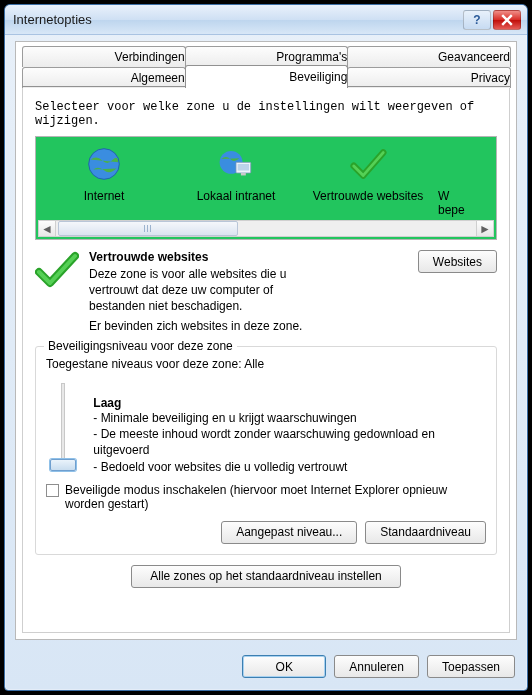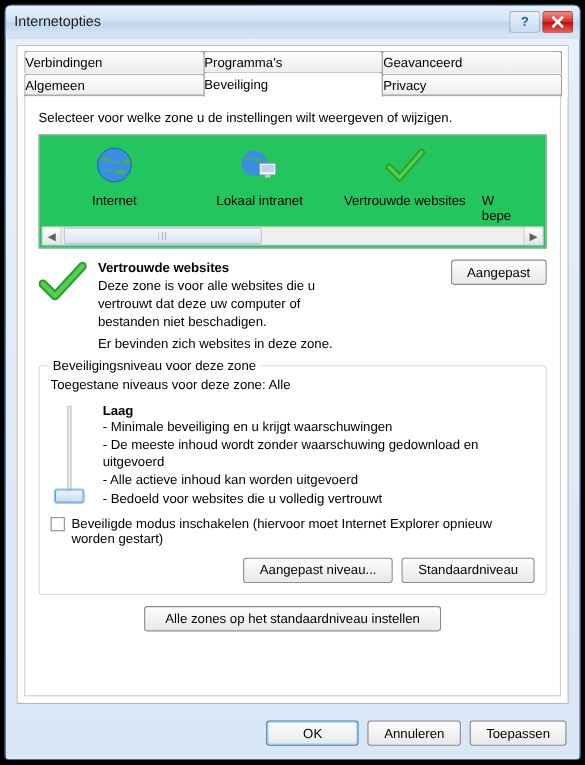--- a/index.html
+++ b/index.html
@@ -70,21 +70,21 @@
     background: #fff;
   }
   .tab-row { display: flex; gap: 0; }
   .tab {
     flex: 1;
     height: 21px;
     background: linear-gradient(to bottom,#fdfdfd,#ececec);
     border: 1px solid #9c9c9c;
     border-bottom: none;
     border-radius: 3px 3px 0 0;
-    display: flex; align-items: center; justify-content: flex-start;
+    display: flex; align-items: center; justify-content: flex-end;
     font-size: 12px;
     color: #000;
     position: relative;
     margin-right: -1px;
   }
   .tab-row2 .tab { z-index: 2; }
   .tab.active {
     background: #fff;
     border-color: #919191;
     z-index: 4;
@@ -108,21 +108,21 @@
 
   .page {
     position: absolute;
     top: 46px; left: 6px; right: 6px; bottom: 6px;
     border: 1px solid #cfcfcf;
     border-top: none;
     background: #fff;
     padding: 12px 12px 10px 12px;
   }
 
-  .instr { color: #000; margin-bottom: 8px; }
+  .instr { color: #000; margin-bottom: 8px; font-family: Liberation Mono, monospace; }
 
   .zonebox {
     border: 1px solid #b5b5b5;
     background: #22c55e;
     height: 104px;
     padding: 6px 2px 0 2px;
     position: relative;
     overflow: hidden;
   }
   .zone-strip {
@@ -382,39 +382,38 @@
             <path d="M4 22 L15 33 L40 6" stroke="#55d055" stroke-width="4" fill="none" stroke-linecap="round" stroke-linejoin="round"></path>
           </svg>
         </div>
         <div class="detail-text">
           <div class="dt-title">Vertrouwde websites</div>
           <div class="dt-line" style="max-width:240px">Deze zone is voor alle websites die u vertrouwt dat deze uw computer of bestanden niet beschadigen.</div>
           <div class="dt-line" style="margin-top:3px">Er bevinden zich websites in deze zone.</div>
         </div>
         <div>
           <div class="btn">
-              <span>Aangepast</span>
+              <span>Websites</span>
             </div>
         </div>
       </div>
 
       <div class="groupbox">
         <div class="legend">Beveiligingsniveau voor deze zone</div>
         <div class="allowed">Toegestane niveaus voor deze zone: Alle</div>
 
         <div class="slider-row">
           <div class="slider">
             <div class="track"></div>
             <div class="thumb2"></div>
           </div>
           <div class="level-block">
             <div class="lvl-title">Laag</div>
             <div class="bullet">- Minimale beveiliging en u krijgt waarschuwingen</div>
             <div class="bullet">- De meeste inhoud wordt zonder waarschuwing gedownload en uitgevoerd</div>
-            <div class="bullet">- Alle actieve inhoud kan worden uitgevoerd</div>
             <div class="bullet">- Bedoeld voor websites die u volledig vertrouwt</div>
           </div>
         </div>
 
         <div class="chk-row">
           <div class="chk"></div>
           <div style="max-width:390px">Beveiligde modus inschakelen (hiervoor moet Internet Explorer opnieuw worden gestart)</div>
         </div>
 
         <div class="sec-btn-row">

